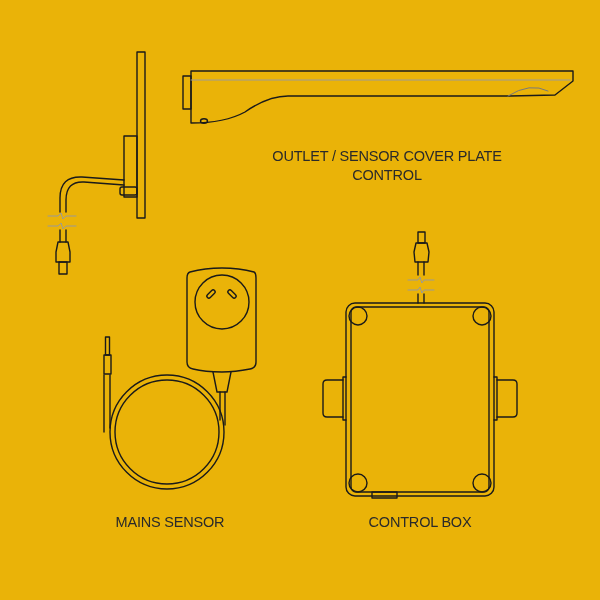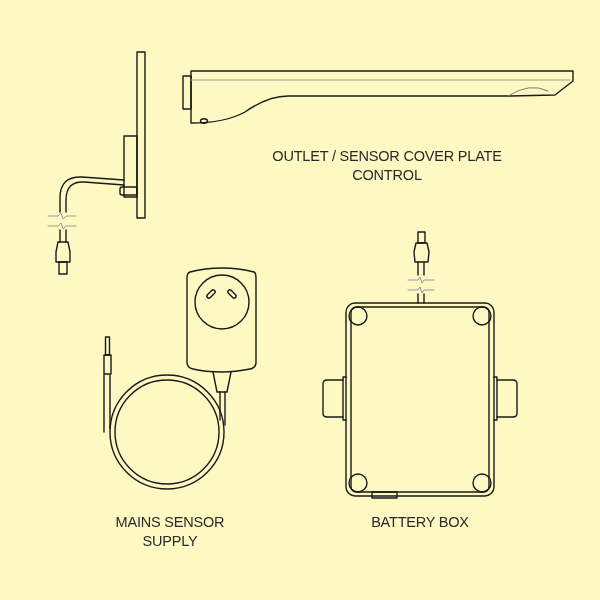--- a/index.html
+++ b/index.html
@@ -1,16 +1,16 @@
 <!DOCTYPE html>
 <html><head>
   <meta charset="utf-8">
   <style>
     html, body { margin: 0; padding: 0; background: #ffffff; }
-    .canvas { position: relative; width: 600px; height: 600px; background: #fef9c3; overflow: hidden; }
+    .canvas { position: relative; width: 600px; height: 600px; background: #eab308; overflow: hidden; }
     svg.art { position: absolute; left: 0; top: 0; }
     .label {
       position: absolute;
       font-family: "Liberation Sans", sans-serif;
       font-size: 14.5px;
       color: #2a2a2a;
       text-align: center;
       line-height: 19px;
       letter-spacing: -0.2px;
       white-space: nowrap;
@@ -98,19 +98,18 @@
     </g>
   </svg>
 
   <div class="label" style="left:222px; top:147px; width:330px;">
     <span>OUTLET / SENSOR COVER PLATE</span>
     <span>CONTROL</span>
   </div>
 
   <div class="label" style="left:80px; top:513px; width:180px;">
     <span>MAINS SENSOR</span>
-    <span>SUPPLY</span>
   </div>
 
   <div class="label" style="left:325px; top:513px; width:190px;">
-    <span>BATTERY BOX</span>
+    <span>CONTROL BOX</span>
   </div>
 </div>
 
 </body></html>

